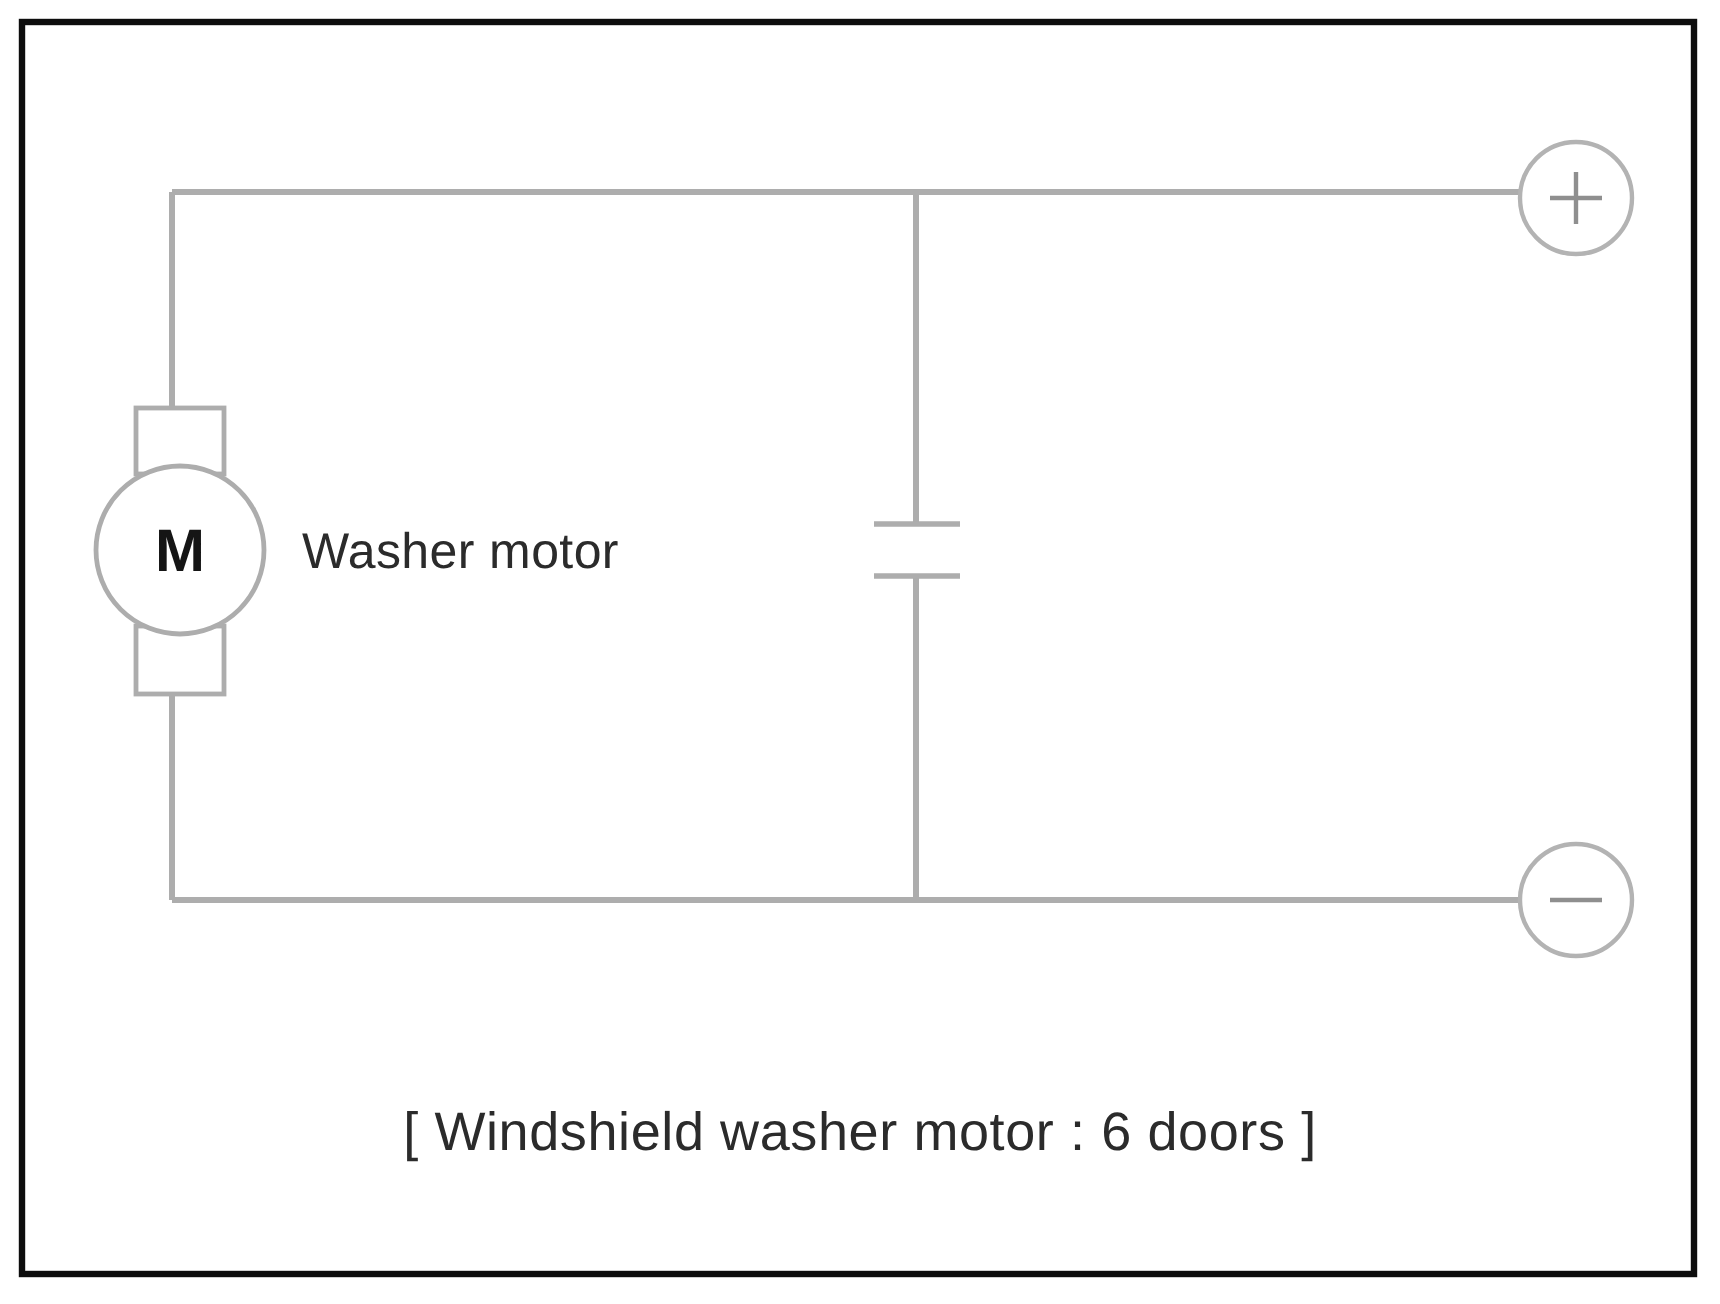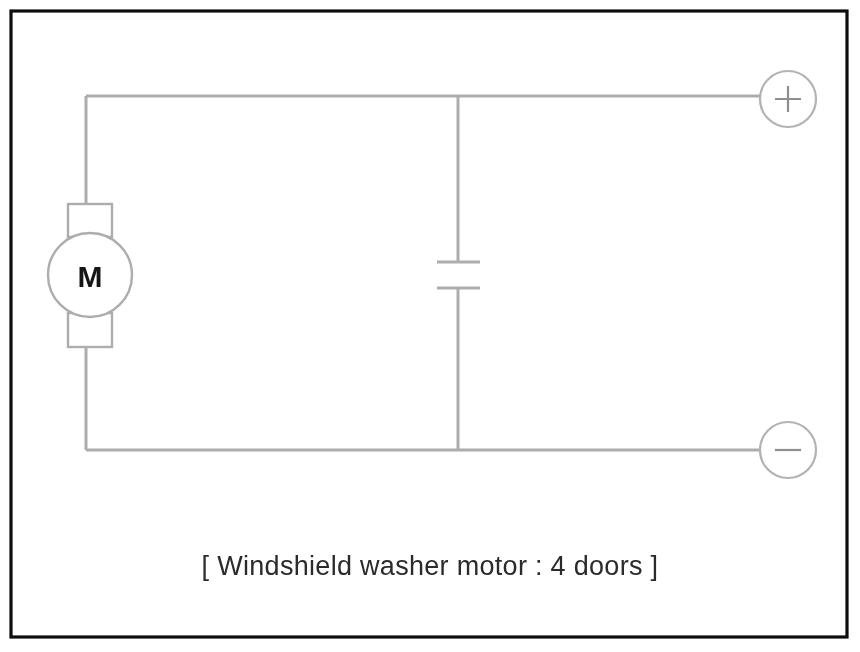--- a/index.html
+++ b/index.html
@@ -128,16 +128,17 @@
     <circle class="terminal-circle" cx="788" cy="99" r="28"></circle>
 
     <path class="terminal-sign" d="M 775 99 L 801 99 M 788 86 L 788 112"></path>
 
     <circle class="terminal-circle" cx="788" cy="450" r="28"></circle>
 
     <path class="terminal-sign" d="M 775 450 L 801 450"></path>
 
   </svg>
 
+  <div class="label-text" id="motor-label">Washer motor</div>
 
-  <div class="label-text" id="diagram-caption">[ Windshield washer motor : 4 doors ]</div>
+  <div class="label-text" id="diagram-caption">[ Windshield washer motor : 6 doors ]</div>
 
 </div>
 
 </body></html>

